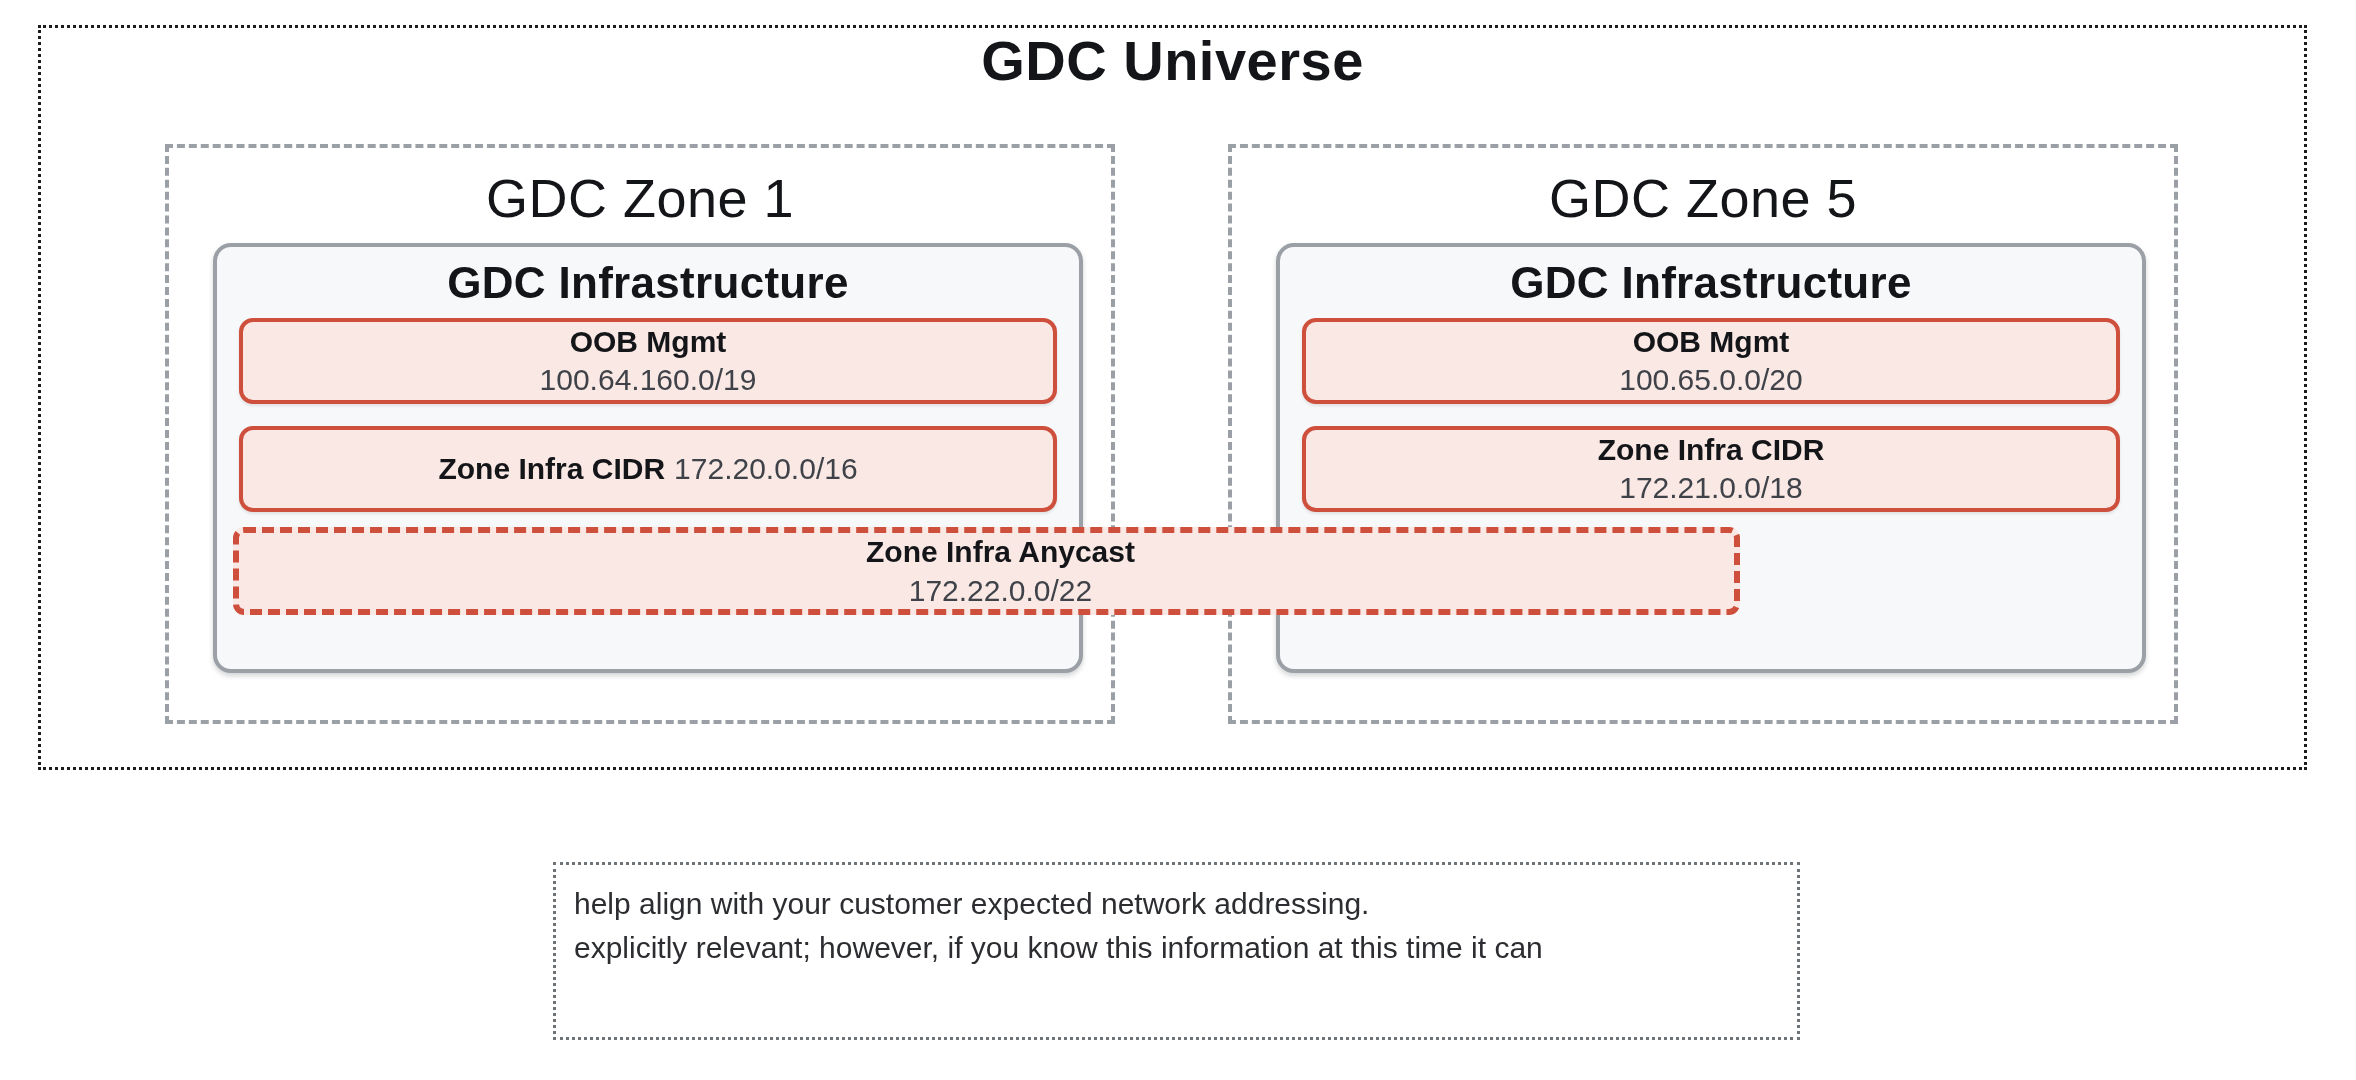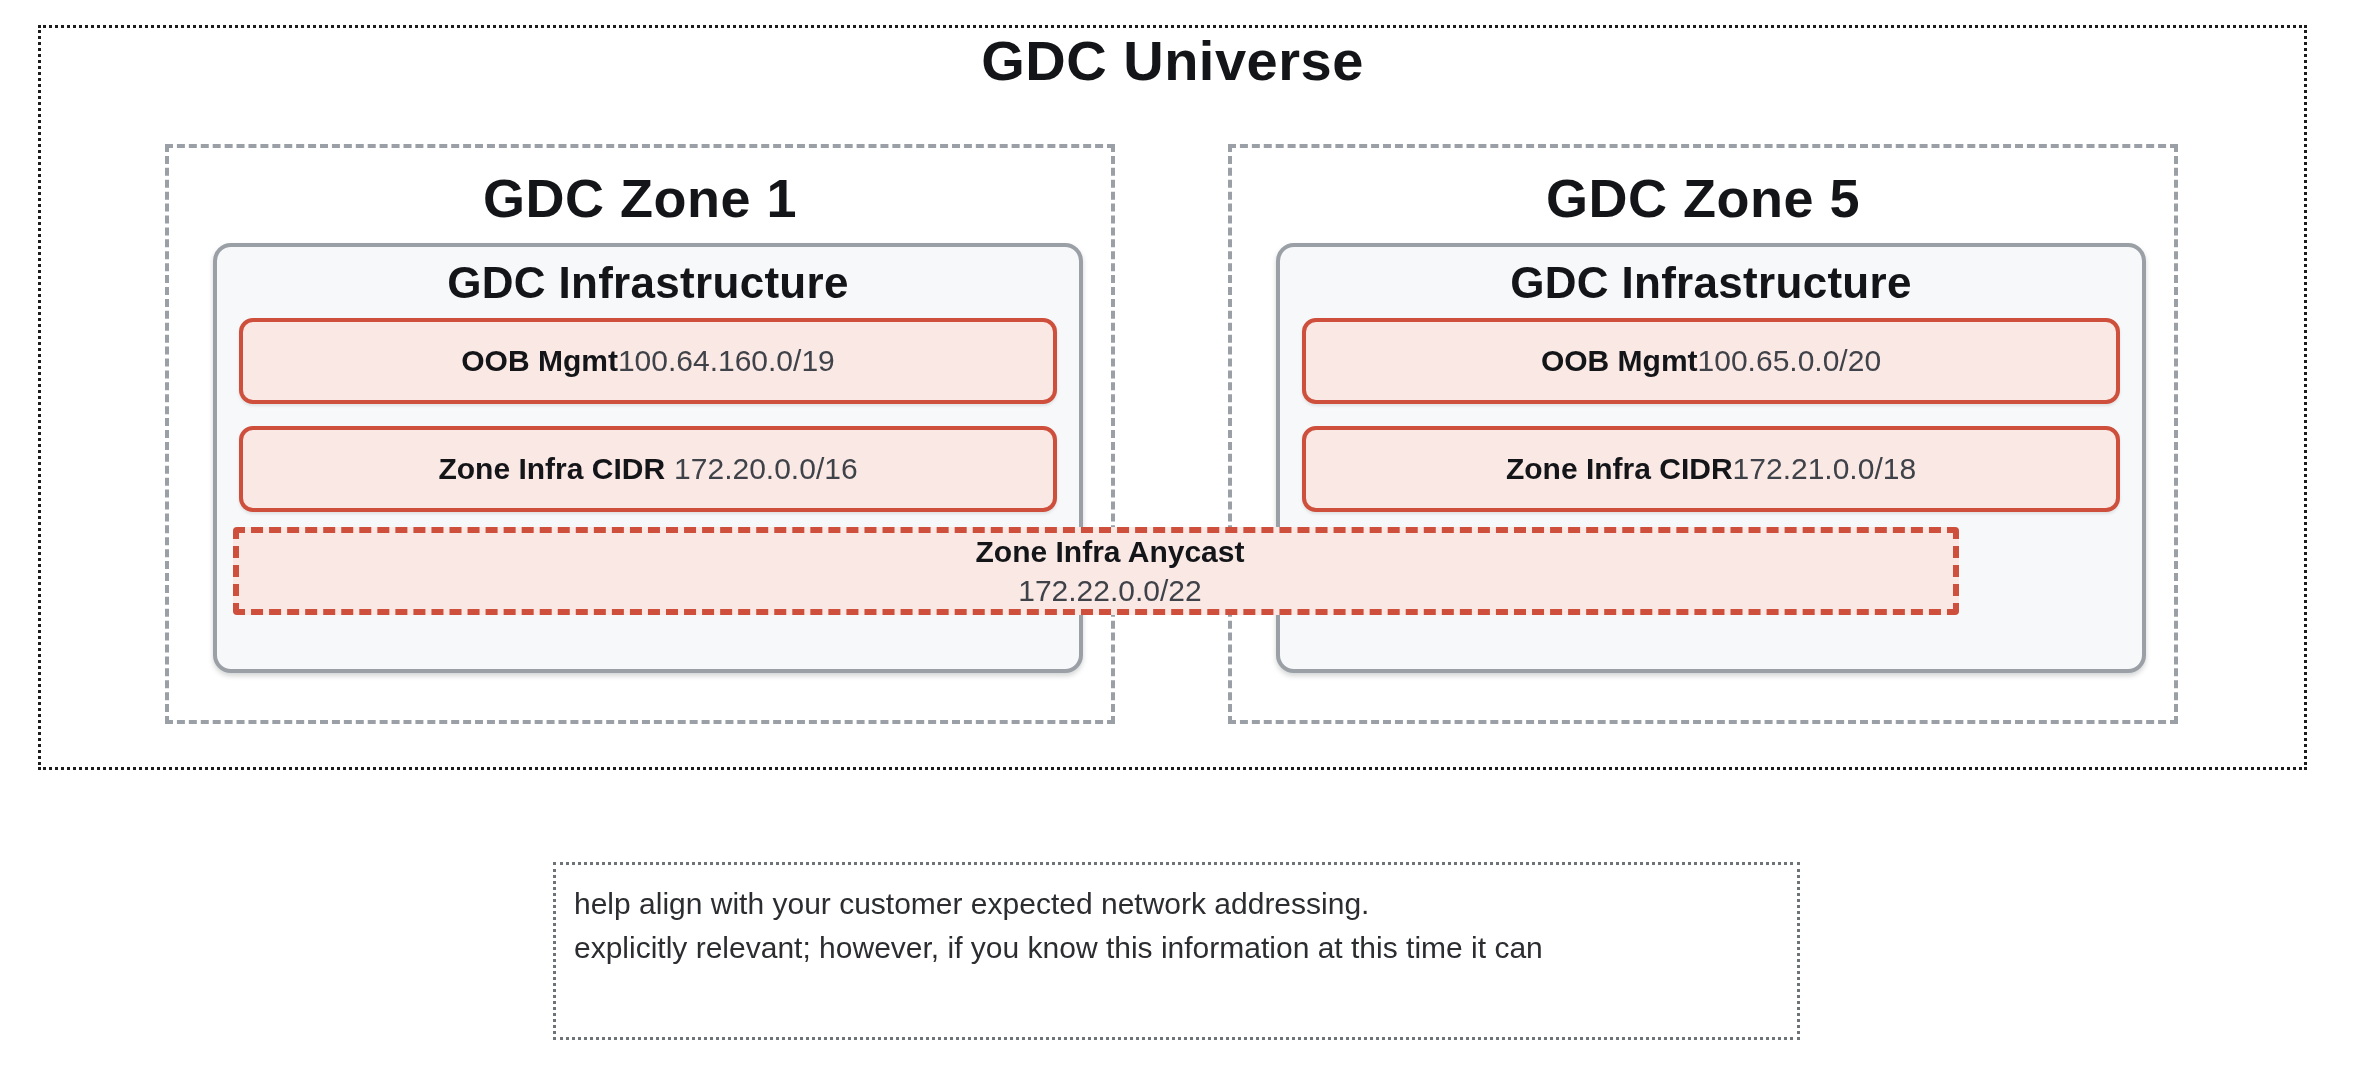--- a/index.html
+++ b/index.html
@@ -37,21 +37,21 @@
     width: 950px; height: 580px;
     border: 4px dashed var(--gray-border, #9aa0a6);
   }
   .zone--1 { left: 165px; }
   .zone--2 { left: 1228px; }
   .zone-title {
     text-align: center;
     margin-top: 18px;
     font-size: 54px;
     line-height: 64px;
-    font-weight: bold;
+    font-weight: normal;
     letter-spacing: 0.5px;
     color: var(--heading-color, #141518);
   }
 
   
   .infra {
     position: absolute;
     left: 36px; top: 95px;
     width: 870px; height: 430px;
     background: var(--infra-fill, #f7f8fa);
@@ -73,40 +73,40 @@
   
   .redbox {
     position: absolute;
     left: 22px;
     width: 818px; height: 86px;
     border: 4px solid var(--accent-red, #ce4f3b);
     border-radius: 14px;
     background: var(--accent-red-fill, #f9e8e4);
     box-shadow: 0 2px 3px rgba(60,64,67,0.12);
     display: flex;
-    flex-direction: row;
+    flex-direction: column;
     align-items: center;
     justify-content: center;
     font-size: 30px;
     line-height: 38px;
     text-align: center;
   }
   .redbox--oob  { top: 71px; }
   .redbox--cidr { top: 179px; }
   .box-label { font-weight: bold; color: var(--heading-color, #141518); }
   .box-value { font-weight: normal; color: var(--value-color, #3f4349); }
   .inline-line .box-label { margin-right: 9px; }
 
   
   .anycast {
     position: absolute;
     left: 233px; top: 527px;
-    width: 1726px; height: 88px;
+    width: 1507px; height: 88px;
     border: 6px dashed var(--accent-red, #ce4f3b);
-    border-radius: 4px;
+    border-radius: 11px;
     background: var(--accent-red-fill, #f9e8e4);
     z-index: 5;
     display: flex;
     flex-direction: column;
     align-items: center;
     justify-content: center;
     font-size: 30px;
     line-height: 39px;
     text-align: center;
     padding-left: 28px;

